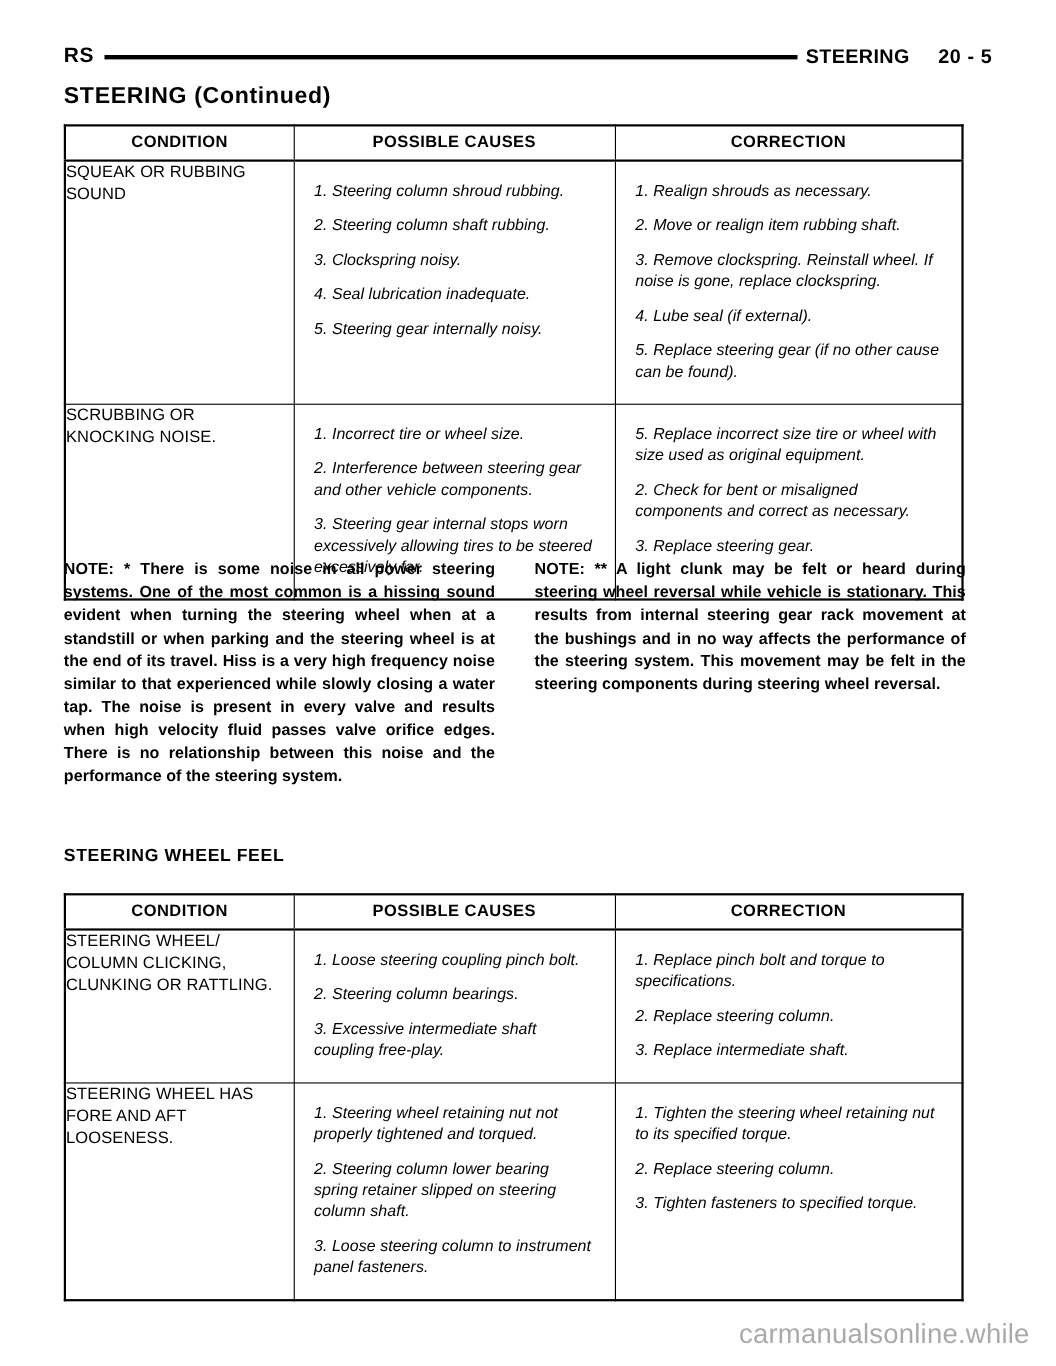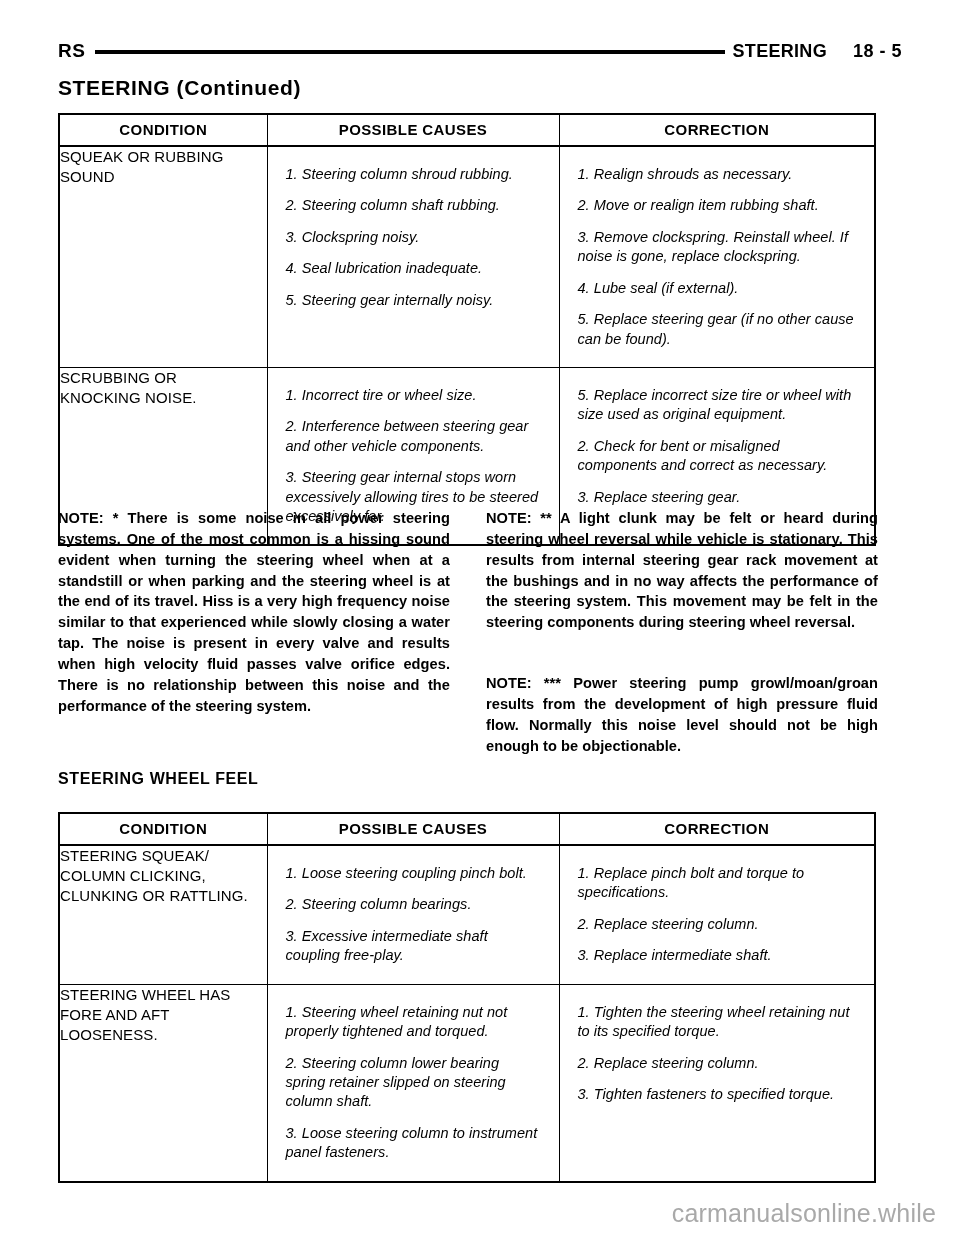--- a/index.html
+++ b/index.html
@@ -162,21 +162,21 @@
     font-family: "Liberation Sans", sans-serif;
   }
 </style>
 </head>
 <body>
 
 <div class="page-header">
   <span class="hdr-code">RS</span>
   <span class="hdr-rule"></span>
   <span class="hdr-section">STEERING</span>
-  <span class="hdr-page">18 - 5</span>
+  <span class="hdr-page">20 - 5</span>
 </div>
 
 <div class="continued-title">STEERING (Continued)</div>
 
 <table class="diag-table" id="table-1">
   <colgroup>
       <col class="c1">
       <col class="c2">
       <col class="c3">
     </colgroup>
@@ -230,42 +230,41 @@
     </tr>
   </tbody>
 </table>
 
 <div class="notes-wrap">
   <div class="note-col left">
     <p class="note-p">NOTE: * There is some noise in all power steering systems. One of the most common is a hissing sound evident when turning the steering wheel when at a standstill or when parking and the steering wheel is at the end of its travel. Hiss is a very high frequency noise similar to that experienced while slowly closing a water tap. The noise is present in every valve and results when high velocity fluid passes valve orifice edges. There is no relationship between this noise and the performance of the steering system.</p>
   </div>
   <div class="note-col right">
     <p class="note-p">NOTE: ** A light clunk may be felt or heard during steering wheel reversal while vehicle is stationary. This results from internal steering gear rack movement at the bushings and in no way affects the performance of the steering system. This movement may be felt in the steering components during steering wheel reversal.</p>
-    <p class="note-p">NOTE: *** Power steering pump growl/moan/groan results from the development of high pressure fluid flow. Normally this noise level should not be high enough to be objectionable.</p>
   </div>
 </div>
 
 <div class="subsection-title">STEERING WHEEL FEEL</div>
 
 <table class="diag-table" id="table-2">
   <colgroup>
       <col class="c1">
       <col class="c2">
       <col class="c3">
     </colgroup>
   <thead>
     <tr>
       <th>CONDITION</th>
       <th>POSSIBLE CAUSES</th>
       <th>CORRECTION</th>
     </tr>
   </thead>
   <tbody>
     <tr class="row-a">
-      <td class="cell-pad cond-cell">STEERING SQUEAK/
+      <td class="cell-pad cond-cell">STEERING WHEEL/
 COLUMN CLICKING,
 CLUNKING OR RATTLING.</td>
       <td class="cell-pad">
         <ul class="item-list">
           <li>1. Loose steering coupling pinch bolt.</li>
           <li>2. Steering column bearings.</li>
           <li>3. Excessive intermediate shaft coupling free-play.</li>
         </ul>
       </td>
       <td class="cell-pad">

